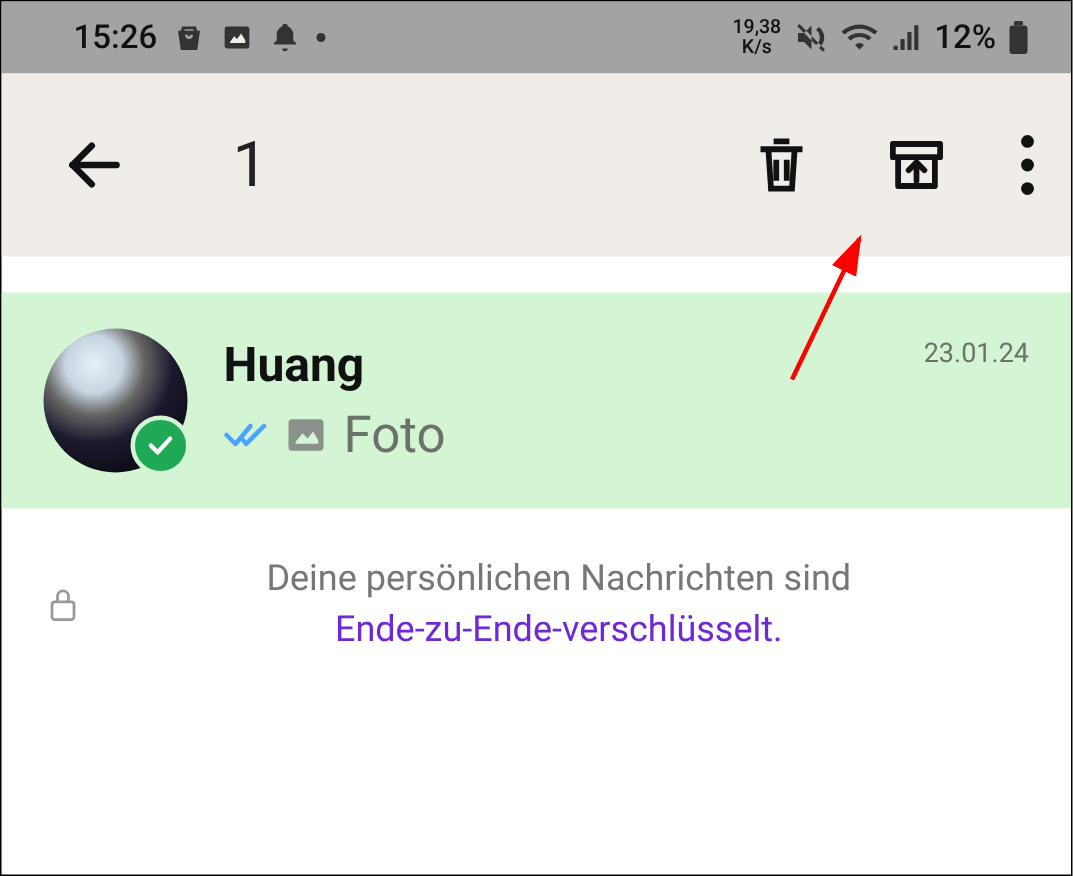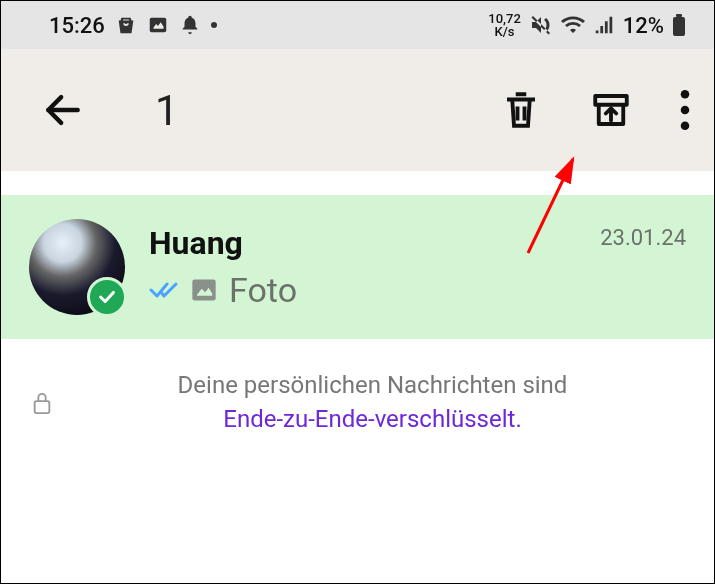--- a/index.html
+++ b/index.html
@@ -11,21 +11,21 @@
       border: 1px solid #000;
       position: relative;
       overflow: hidden;
     }
     .status-bar {
       height: 48px;
       display: flex;
       align-items: center;
       justify-content: space-between;
       padding: 0 28px 0 48px;
-      background: #e5e5e5;
+      background: #a3a3a3;
       font-size: 22px;
       color: #111;
       font-weight: 500;
     }
     .status-left { display: flex; align-items: center; gap: 10px; }
     .status-right { display: flex; align-items: center; gap: 8px; }
     .status-icon { display: inline-flex; align-items: center; }
     .dot { width: 6px; height: 6px; background: #333; border-radius: 50%; }
     .kps { font-size: 13px; line-height: 1; text-align: center; }
 
@@ -66,21 +66,21 @@
     }
     .check-badge {
       position: absolute; bottom: -2px; right: -2px;
       width: 40px; height: 40px; border-radius: 50%;
       background: #1fa855; border: 3px solid #d4f5d4;
       display: flex; align-items: center; justify-content: center;
     }
     .chat-info { flex: 1; display: flex; flex-direction: column; gap: 8px; }
     .chat-name { font-size: 32px; font-weight: 700; color: #111; }
     .chat-preview { display: flex; align-items: center; gap: 10px; color: #6a726a; font-size: 34px; }
-    .chat-date { font-size: 22px; color: #6a726a; align-self: flex-start; margin-top: 6px; }
+    .chat-date { font-size: 18px; color: #6a726a; align-self: flex-start; margin-top: 6px; }
 
     .encryption {
       display: flex;
       align-items: center;
       gap: 8px;
       padding: 30px 30px 0 30px;
     }
     .enc-text {
       flex: 1;
       text-align: center;
@@ -116,21 +116,21 @@
     </span>
     <span class="status-icon">
       <svg width="22" height="22" viewBox="0 0 24 24" fill="#333">
           <path d="M12 2a2 2 0 012 2c2.5.9 4 3.2 4 6v4l2 2v1H4v-1l2-2v-4c0-2.8 1.5-5.1 4-6a2 2 0 012-2zm0 20a2 2 0 002-2h-4a2 2 0 002 2z"></path>
         </svg>
     </span>
     <span class="dot"></span>
   </div>
   <div class="status-right">
     <span class="kps">
-      <div>10,72</div>
+      <div>19,38</div>
       <div>K/s</div>
     </span>
     <span class="status-icon">
       <svg width="24" height="24" viewBox="0 0 24 24" fill="#333">
           <path d="M3 9v6h4l5 5V4L7 9H3zm14-4l-2 2c1.5 1 2.5 2.5 2.5 5s-1 4-2.5 5l2 2c2-1.5 3.5-4 3.5-7s-1.5-5.5-3.5-7zM4 3l17 17-1.5 1.5L2.5 4.5 4 3z"></path>
         </svg>
     </span>
     <span class="status-icon">
       <svg width="24" height="24" viewBox="0 0 24 24" fill="#333">
           <path d="M12 20l-3-3a4 4 0 016 0l-3 3zm-6-6l-2-2a12 12 0 0116 0l-2 2a9 9 0 00-12 0zm-4-4l-2-2a18 18 0 0124 0l-2 2a15 15 0 00-20 0z"></path>

